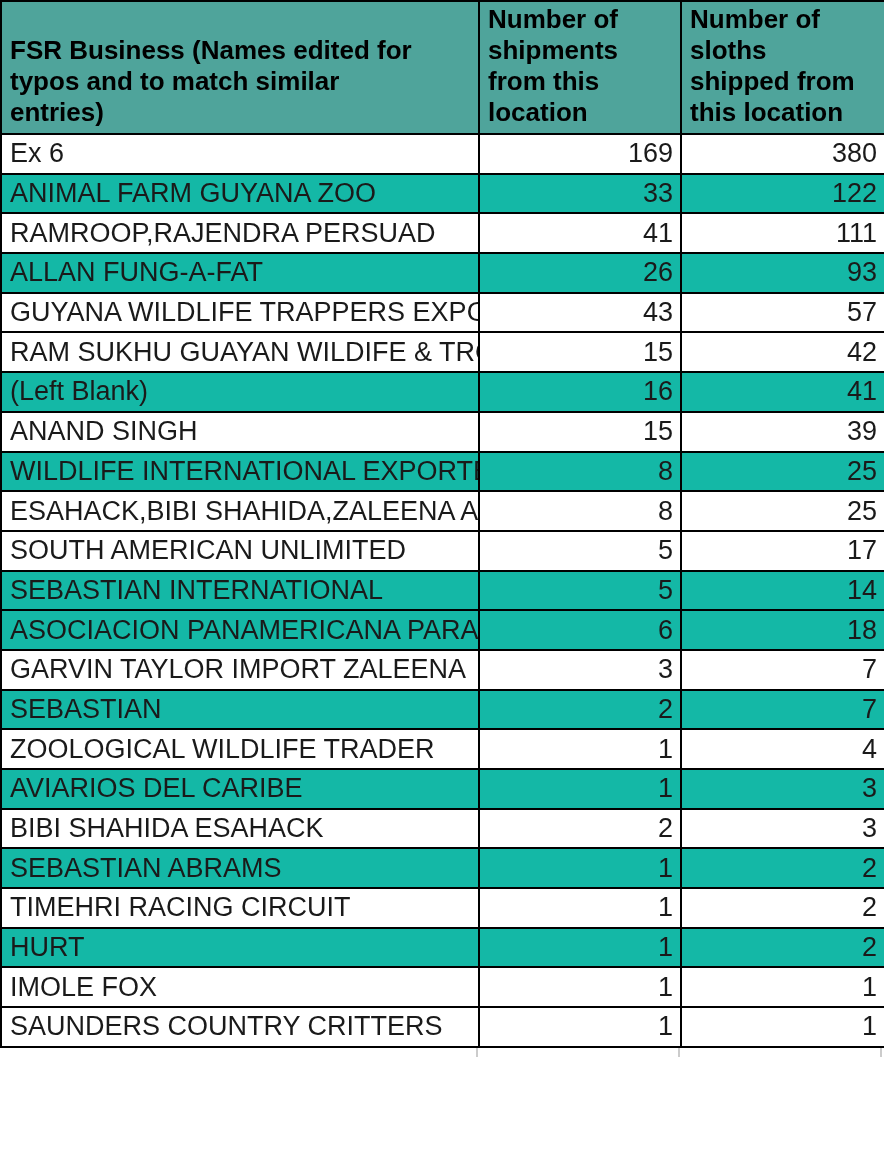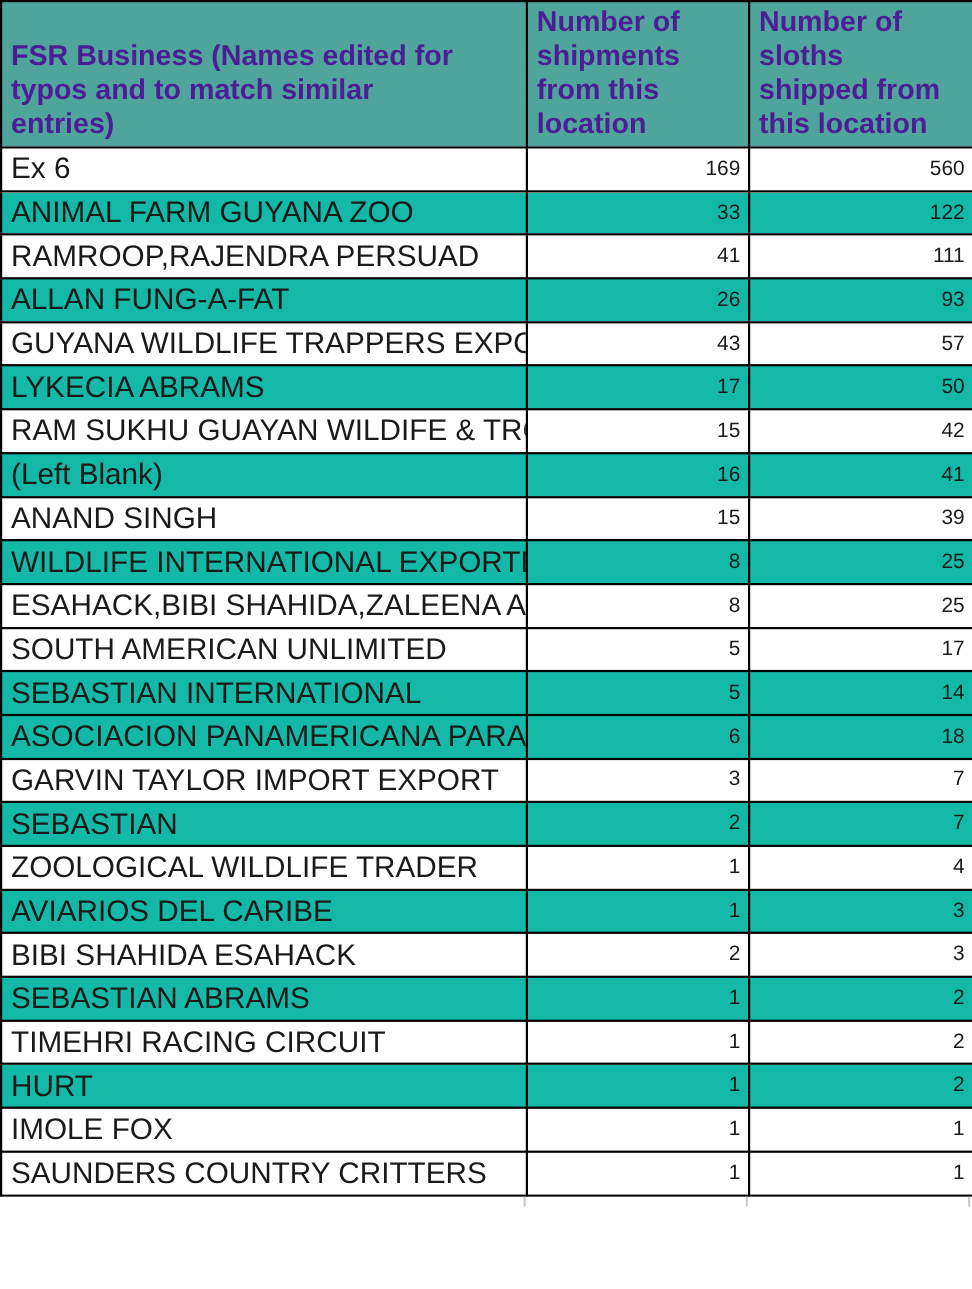--- a/index.html
+++ b/index.html
@@ -21,21 +21,21 @@
   table.data-table th,
   table.data-table td {
     border: 2px solid #000000;
     overflow: hidden;
   }
   thead tr {
     height: 129px;
   }
   th.head-cell {
     background: #4FA49B;
-    color: #4c1d95;
+    color: #000000;
     font-size: 26px;
     font-weight: bold;
     line-height: 31px;
     text-align: left;
     vertical-align: bottom;
     padding: 2px 4px 5px 8px;
     white-space: pre-line;
   }
   tbody tr {
     height: 39.69px;
@@ -47,21 +47,21 @@
   td.name {
     font-size: 27px;
     padding-left: 8px;
     padding-right: 0;
     white-space: nowrap;
     overflow: hidden;
     vertical-align: middle;
     margin-left: 28px;
   }
   td.num {
-    font-size: 19px;
+    font-size: 27px;
     text-align: right;
     padding-right: 7px;
     white-space: nowrap;
     vertical-align: middle;
   }
   .cut-row {
     position: relative;
     width: 884px;
     height: 9px;
     background: #ffffff;
@@ -99,21 +99,21 @@
         <th class="head-cell">Number of
 sloths
 shipped from
 this location</th>
       </tr>
     </thead>
     <tbody>
         <tr>
           <td class="name">Ex 6</td>
           <td class="num">169</td>
-          <td class="num">560</td>
+          <td class="num">380</td>
         </tr>
         <tr class="shaded">
           <td class="name">ANIMAL FARM GUYANA ZOO</td>
           <td class="num">33</td>
           <td class="num">122</td>
         </tr>
         <tr>
           <td class="name">RAMROOP,RAJENDRA PERSUAD</td>
           <td class="num">41</td>
           <td class="num">111</td>
@@ -121,25 +121,20 @@
         <tr class="shaded">
           <td class="name">ALLAN FUNG-A-FAT</td>
           <td class="num">26</td>
           <td class="num">93</td>
         </tr>
         <tr>
           <td class="name">GUYANA WILDLIFE TRAPPERS EXPORT</td>
           <td class="num">43</td>
           <td class="num">57</td>
         </tr>
-        <tr class="shaded">
-          <td class="name">LYKECIA ABRAMS</td>
-          <td class="num">17</td>
-          <td class="num">50</td>
-        </tr>
         <tr>
           <td class="name">RAM SUKHU GUAYAN WILDIFE &amp; TROP</td>
           <td class="num">15</td>
           <td class="num">42</td>
         </tr>
         <tr class="shaded">
           <td class="name">(Left Blank)</td>
           <td class="num">16</td>
           <td class="num">41</td>
         </tr>
@@ -167,21 +162,21 @@
           <td class="name">SEBASTIAN INTERNATIONAL</td>
           <td class="num">5</td>
           <td class="num">14</td>
         </tr>
         <tr class="shaded">
           <td class="name">ASOCIACION PANAMERICANA PARA LA</td>
           <td class="num">6</td>
           <td class="num">18</td>
         </tr>
         <tr>
-          <td class="name">GARVIN TAYLOR IMPORT EXPORT</td>
+          <td class="name">GARVIN TAYLOR IMPORT ZALEENA</td>
           <td class="num">3</td>
           <td class="num">7</td>
         </tr>
         <tr class="shaded">
           <td class="name">SEBASTIAN</td>
           <td class="num">2</td>
           <td class="num">7</td>
         </tr>
         <tr>
           <td class="name">ZOOLOGICAL WILDLIFE TRADER</td>

